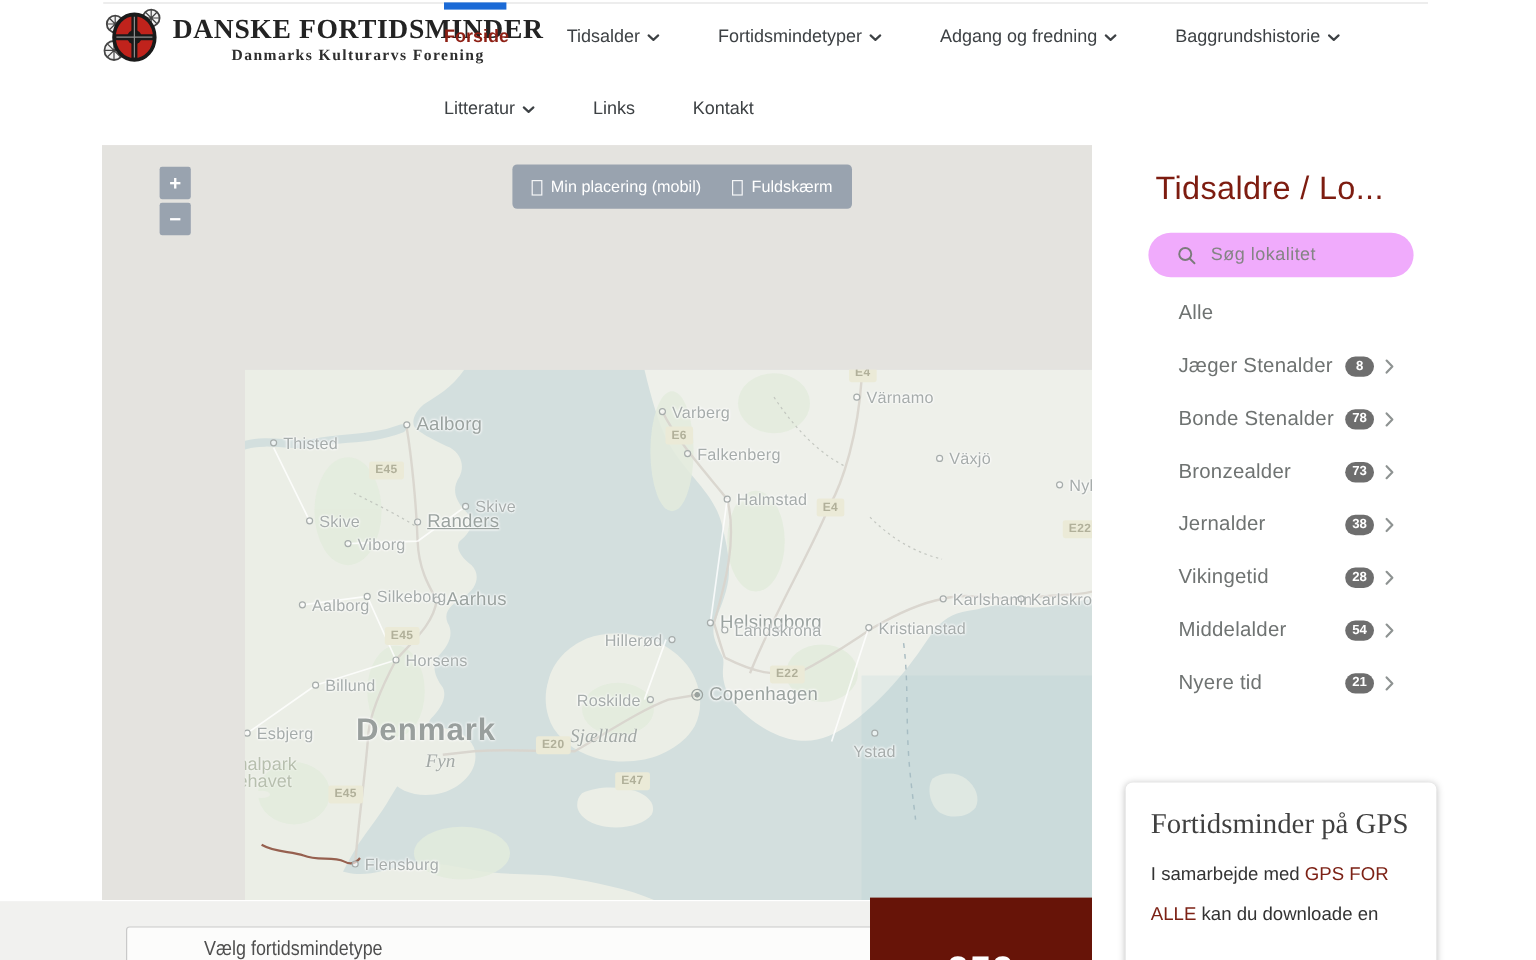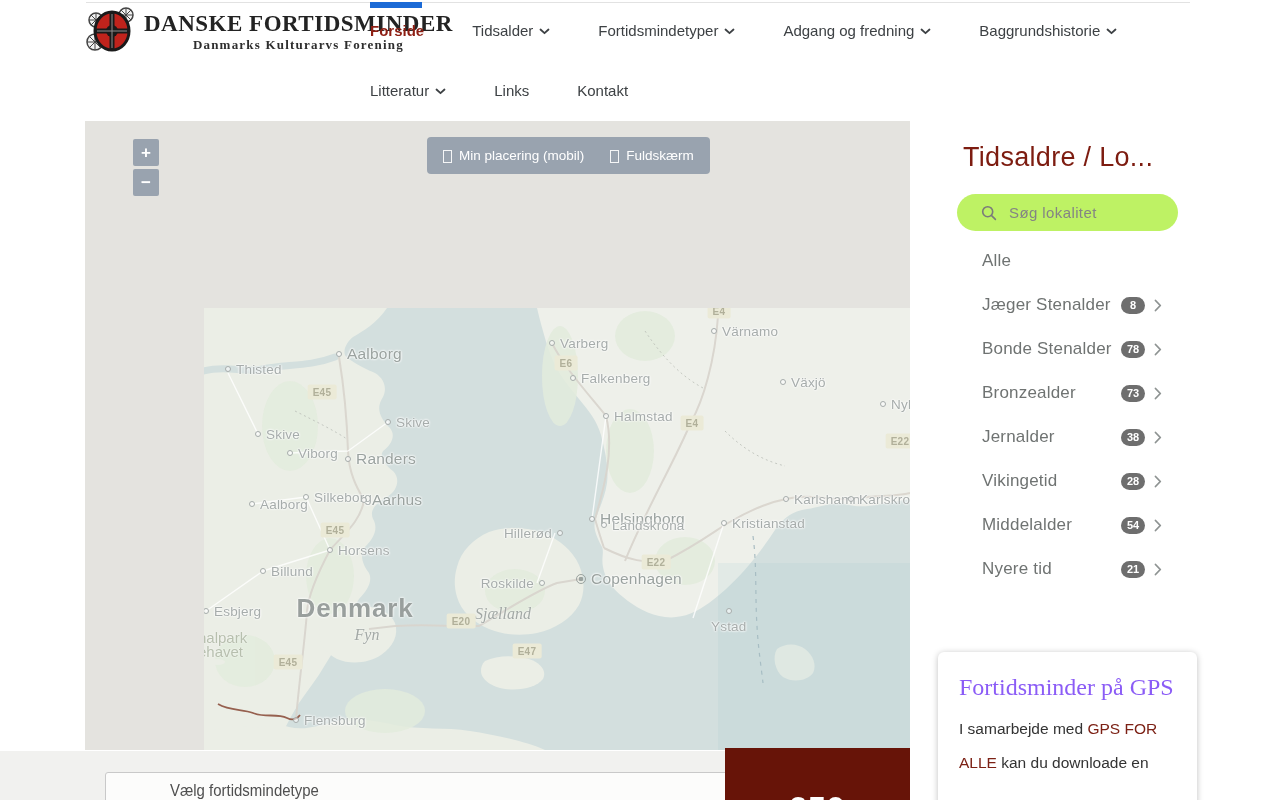--- a/index.html
+++ b/index.html
@@ -53,36 +53,36 @@
   .bottombar{position:absolute;left:0;top:751px;width:910px;height:49px;background:#f1f1ef;}
   .type-select{position:absolute;left:105px;top:772px;width:805px;height:38px;background:#fcfcfb;border:1px solid #c9c9c9;
           border-radius:3px;box-sizing:border-box;cursor:pointer;}
   .type-select-label{margin-left:64px;line-height:35px;font-size:17px;color:#4f4f4f;transform:scaleX(.88);
           transform-origin:0 50%;white-space:nowrap;}
   .maroon{position:absolute;left:725px;top:748px;width:185px;height:52px;background:#671408;overflow:hidden;text-align:center;}
   .maroon-num{color:#fff;font-weight:700;font-size:32px;line-height:32px;margin-top:44px;letter-spacing:1px;}
 
   
   .side-title{position:absolute;left:963px;top:142px;font-size:27px;font-weight:500;color:#7d1c10;letter-spacing:.3px;}
-  .search{position:absolute;left:957px;top:194px;width:221px;height:37px;border-radius:19px;background:#bef264;
+  .search{position:absolute;left:957px;top:194px;width:221px;height:37px;border-radius:19px;background:#f0abfc;
           display:flex;align-items:center;padding-left:24px;box-sizing:border-box;gap:10px;}
   .search input{border:none;background:transparent;outline:none;font-size:15px;color:#555;width:150px;
           font-family:inherit;letter-spacing:.4px;}
   .search input::placeholder{color:#848484;}
   .side-list{position:absolute;left:982px;top:239px;width:180px;}
   .side-row{height:44px;display:flex;align-items:center;cursor:pointer;}
   .side-row .label{font-size:17px;color:#6f7372;letter-spacing:.2px;flex:1;}
   .badge{background:#6e6e6e;color:#fff;font-size:11px;font-weight:700;height:17px;min-width:24px;border-radius:9px;
           display:flex;align-items:center;justify-content:center;padding:0 4px;box-sizing:border-box;}
   .chev{margin-left:9px;display:flex;}
 
   
   .gps-card{position:absolute;left:938px;top:652px;width:259px;height:170px;background:#fff;border-radius:6px;
           box-shadow:0 1px 6px rgba(0,0,0,.25);padding:20px 21px;box-sizing:border-box;}
-  .gps-title{font-family:"Liberation Serif",serif;font-size:24px;line-height:31px;color:#8b5cf6;}
+  .gps-title{font-family:"Liberation Serif",serif;font-size:24px;line-height:31px;color:#404040;}
   .gps-text{margin-top:9px;font-size:15.5px;line-height:34px;color:#333;}
   .gps-link{color:#7c2115;cursor:pointer;}
 </style>
 </head>
 <body>
 
 <div class="viewport">
 
   <div class="topline"></div>
   <div class="active-bar"></div>
@@ -258,21 +258,21 @@
           <span>Skive</span>
         </div>
         <div class="mlabel md" style="left: 170px; top: 303px;">
           <span class="dot"></span>
           <span>Skive</span>
         </div>
         <div class="mlabel md" style="left: 202px; top: 322px;">
           <span class="dot"></span>
           <span>Viborg</span>
         </div>
-        <div class="mlabel lg" style="left: 260px; top: 328px;">
+        <div class="mlabel lg" style="left: 260px; top: 304px; text-decoration: underline;">
           <span class="dot"></span>
           <span>Randers</span>
         </div>
         <div class="mlabel md" style="left: 164px; top: 373px;">
           <span class="dot"></span>
           <span>Aalborg</span>
         </div>
         <div class="mlabel md" style="left: 218px; top: 366px;">
           <span class="dot"></span>
           <span>Silkeborg</span>

